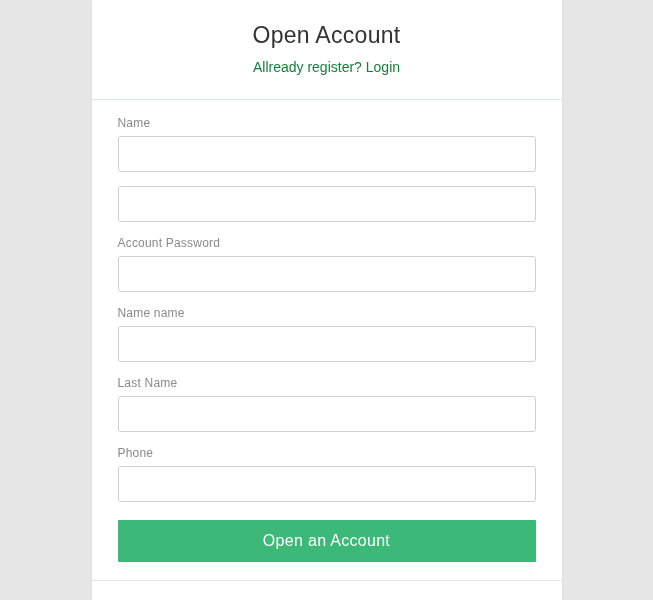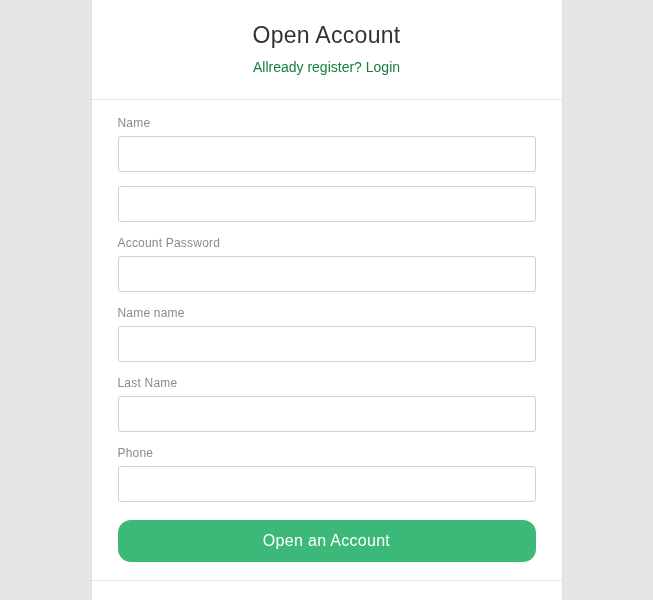--- a/index.html
+++ b/index.html
@@ -58,21 +58,21 @@
       font-size: 14px;
       color: #333;
       background: #fff;
     }
     .submit-btn {
       width: 100%;
       height: 42px;
       background: #3cb878;
       color: #fff;
       border: none;
-      border-radius: 13px;
+      border-radius: 1px;
       font-size: 16px;
       cursor: pointer;
       margin-top: 4px;
       letter-spacing: 0.3px;
     }
     .card-footer {
       border-top: 1px solid #e8e8e8;
       text-align: center;
       padding: 16px 20px 24px 20px;
     }

